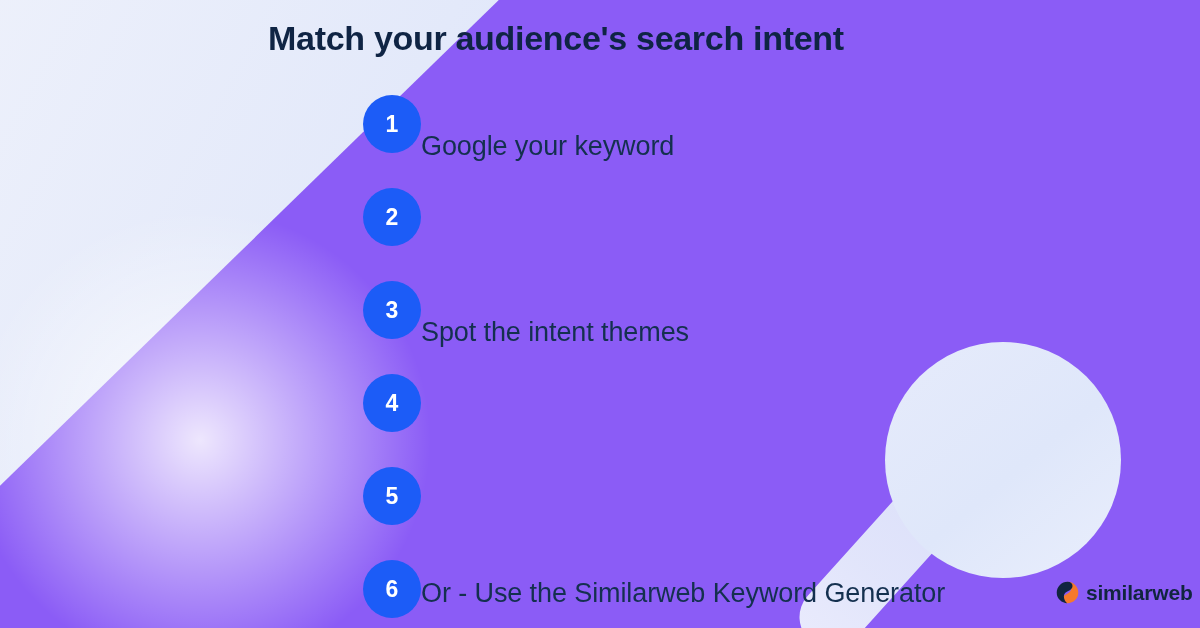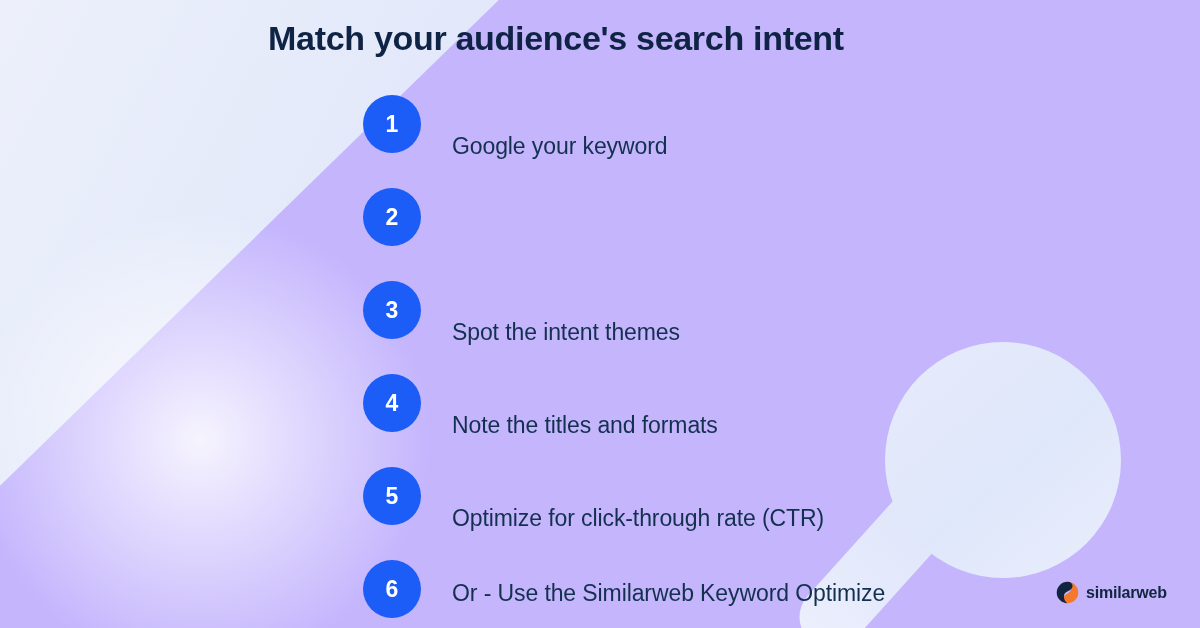--- a/index.html
+++ b/index.html
@@ -12,21 +12,21 @@
     height: 628px;
     overflow: hidden;
     font-family: "Liberation Sans", sans-serif;
     background: #f7f8fa;
   }
 
   #infographic {
     position: relative;
     width: 1200px;
     height: 628px;
-    background: #c4b5fd;
+    background: #8b5cf6;
     overflow: hidden;
   }
 
   
   .bg-layer {
     position: absolute;
     inset: 0;
     overflow: hidden;
     pointer-events: none;
   }
@@ -111,24 +111,23 @@
     background: #1c5cf7;
     color: #ffffff;
     font-size: 23px;
     font-weight: bold;
     display: flex;
     align-items: center;
     justify-content: center;
     line-height: 1;
   }
   .step-label {
-    margin-left: 31px;
     align-self: center;
     margin-top: 9px;
-    font-size: 23px;
+    font-size: 27px;
     color: #14304f;
     white-space: nowrap;
     letter-spacing: -0.1px;
   }
 
   
   .logo {
     position: absolute;
     left: 1056px;
     top: 581px;
@@ -136,21 +135,21 @@
     align-items: center;
     gap: 7px;
   }
   .logo-mark {
     width: 23px;
     height: 23px;
     flex: 0 0 auto;
     display: block;
   }
   .logo-word {
-    font-size: 16px;
+    font-size: 21px;
     font-weight: bold;
     color: #11253f;
     letter-spacing: -0.2px;
     line-height: 1;
   }
 </style>
 </head>
 <body>
 
 <div id="infographic">
@@ -175,31 +174,29 @@
       <div class="step-badge">2</div>
     </div>
 
     <div class="step-row">
       <div class="step-badge">3</div>
       <div class="step-label">Spot the intent themes</div>
     </div>
 
     <div class="step-row">
       <div class="step-badge">4</div>
-      <div class="step-label">Note the titles and formats</div>
     </div>
 
     <div class="step-row">
       <div class="step-badge">5</div>
-      <div class="step-label">Optimize for click-through rate (CTR)</div>
     </div>
 
     <div class="step-row">
       <div class="step-badge">6</div>
-      <div class="step-label">Or - Use the Similarweb Keyword Optimize</div>
+      <div class="step-label">Or - Use the Similarweb Keyword Generator</div>
     </div>
 
   </div>
 
   <div class="logo">
     <svg class="logo-mark" viewBox="0 0 64 64">
       <path d="M32 2a30 30 0 0 1 0 60c-9 0-14-5-14-12 0-7 6-11 12-14 7-3 12-7 12-15 0-11-9-19-10-19z" fill="#f6792b"></path>
       <path d="M32 62A30 30 0 0 1 32 2c9 0 14 5 14 12 0 7-6 11-12 14-7 3-12 7-12 15 0 11 9 19 10 19z" fill="#11253f"></path>
     </svg>
     <span class="logo-word">similarweb</span>

